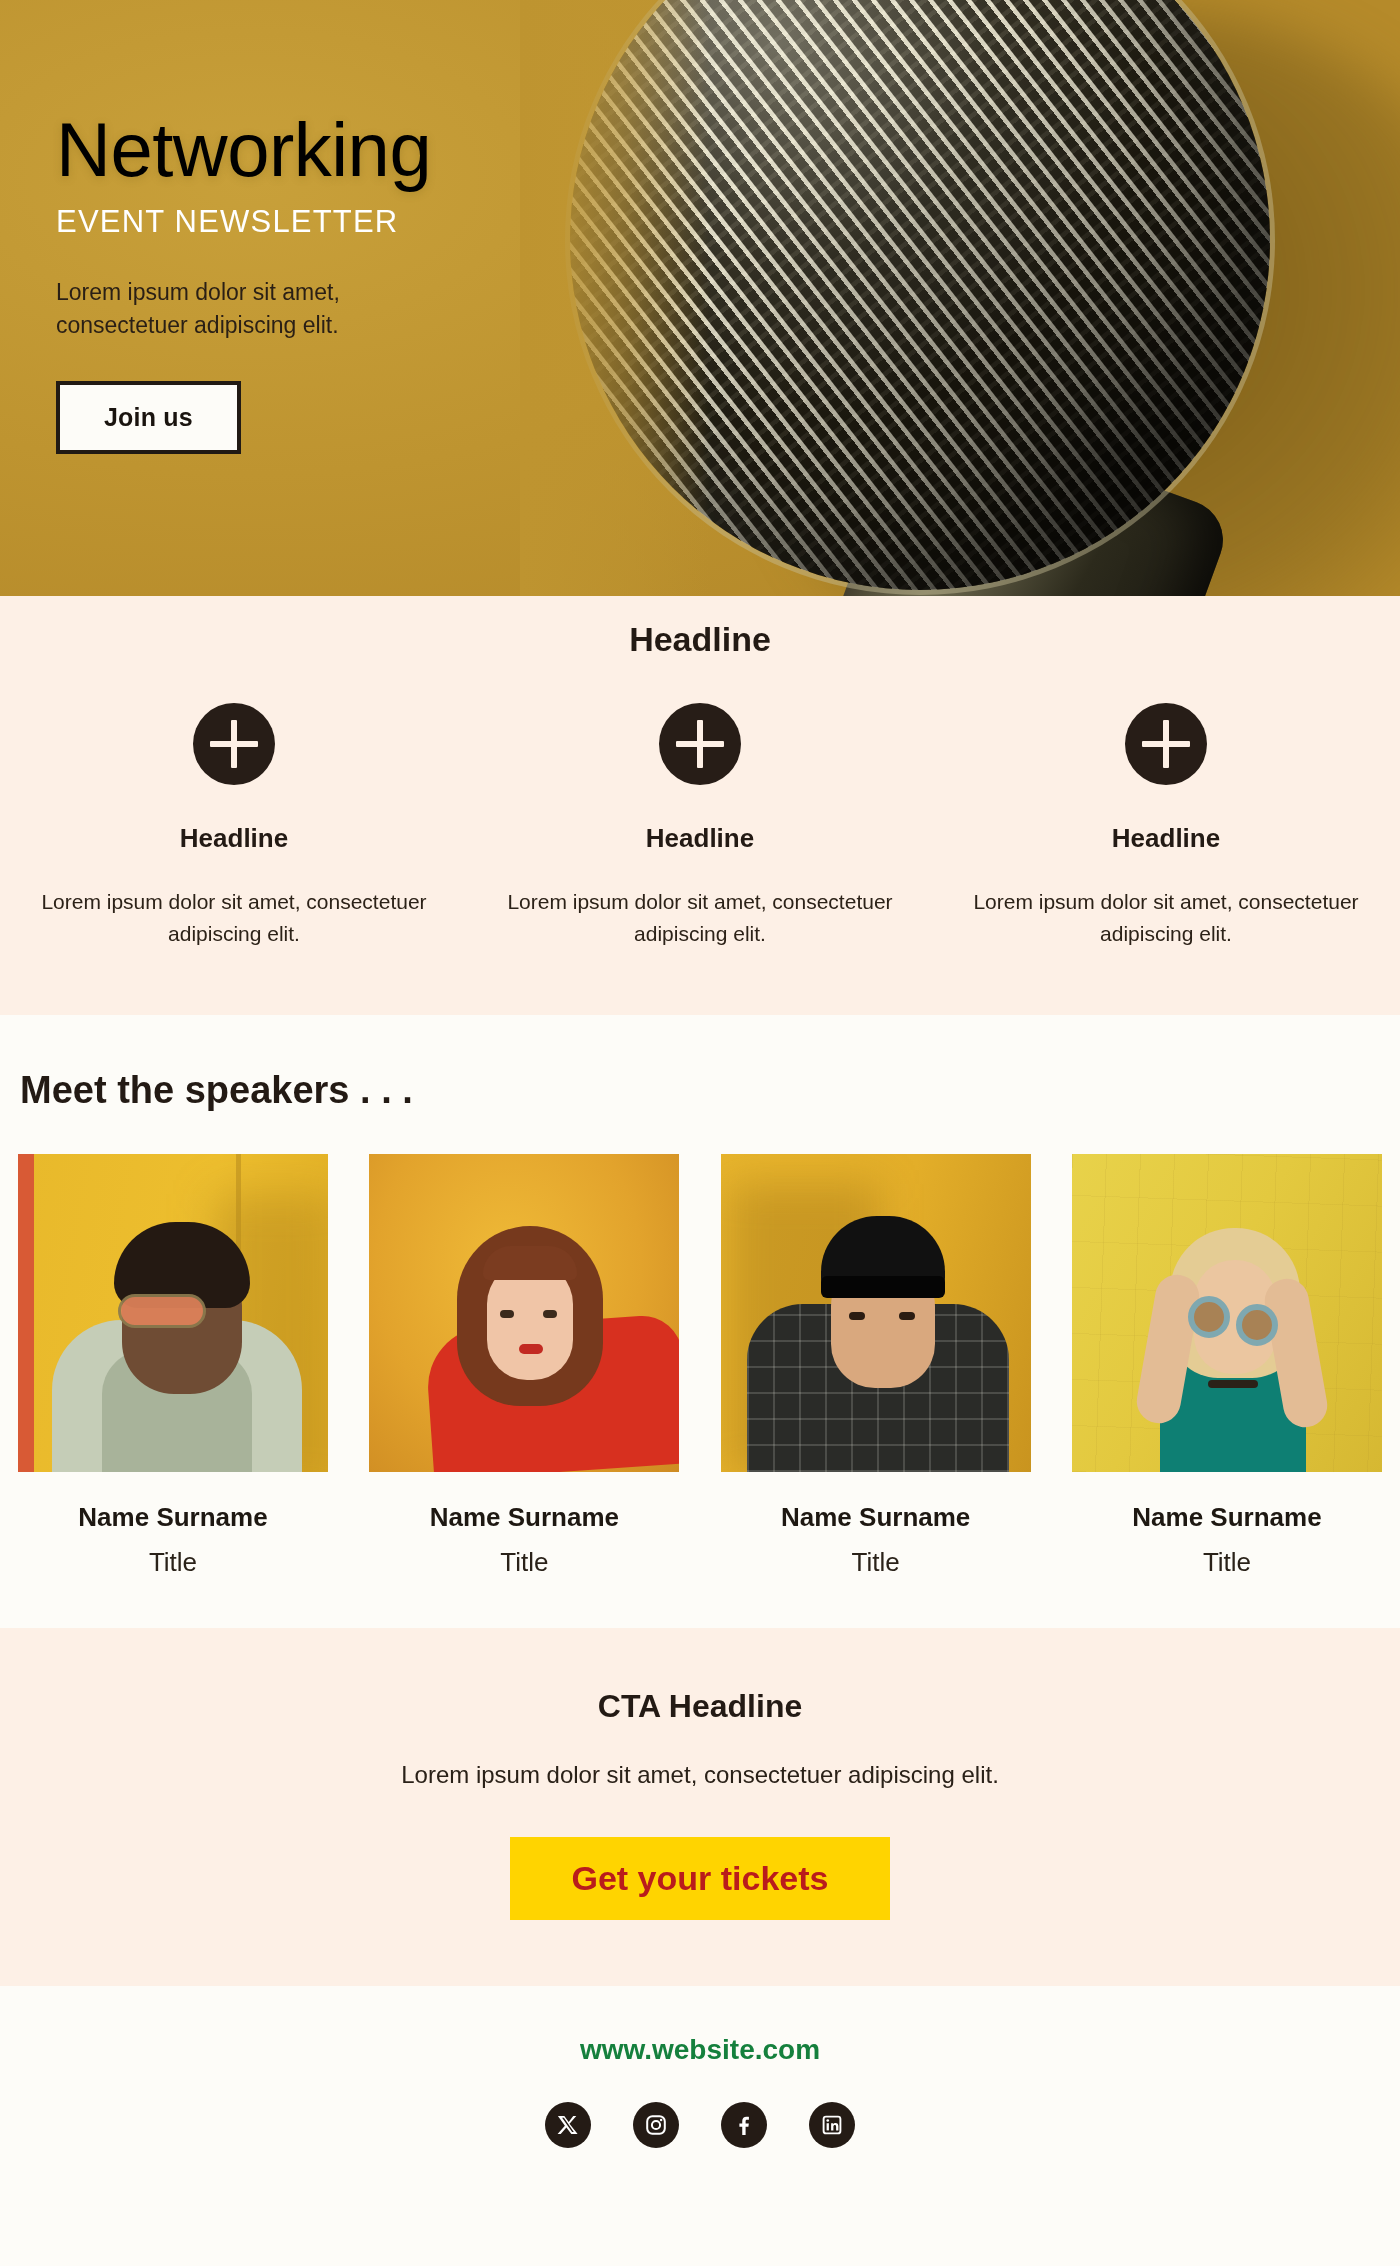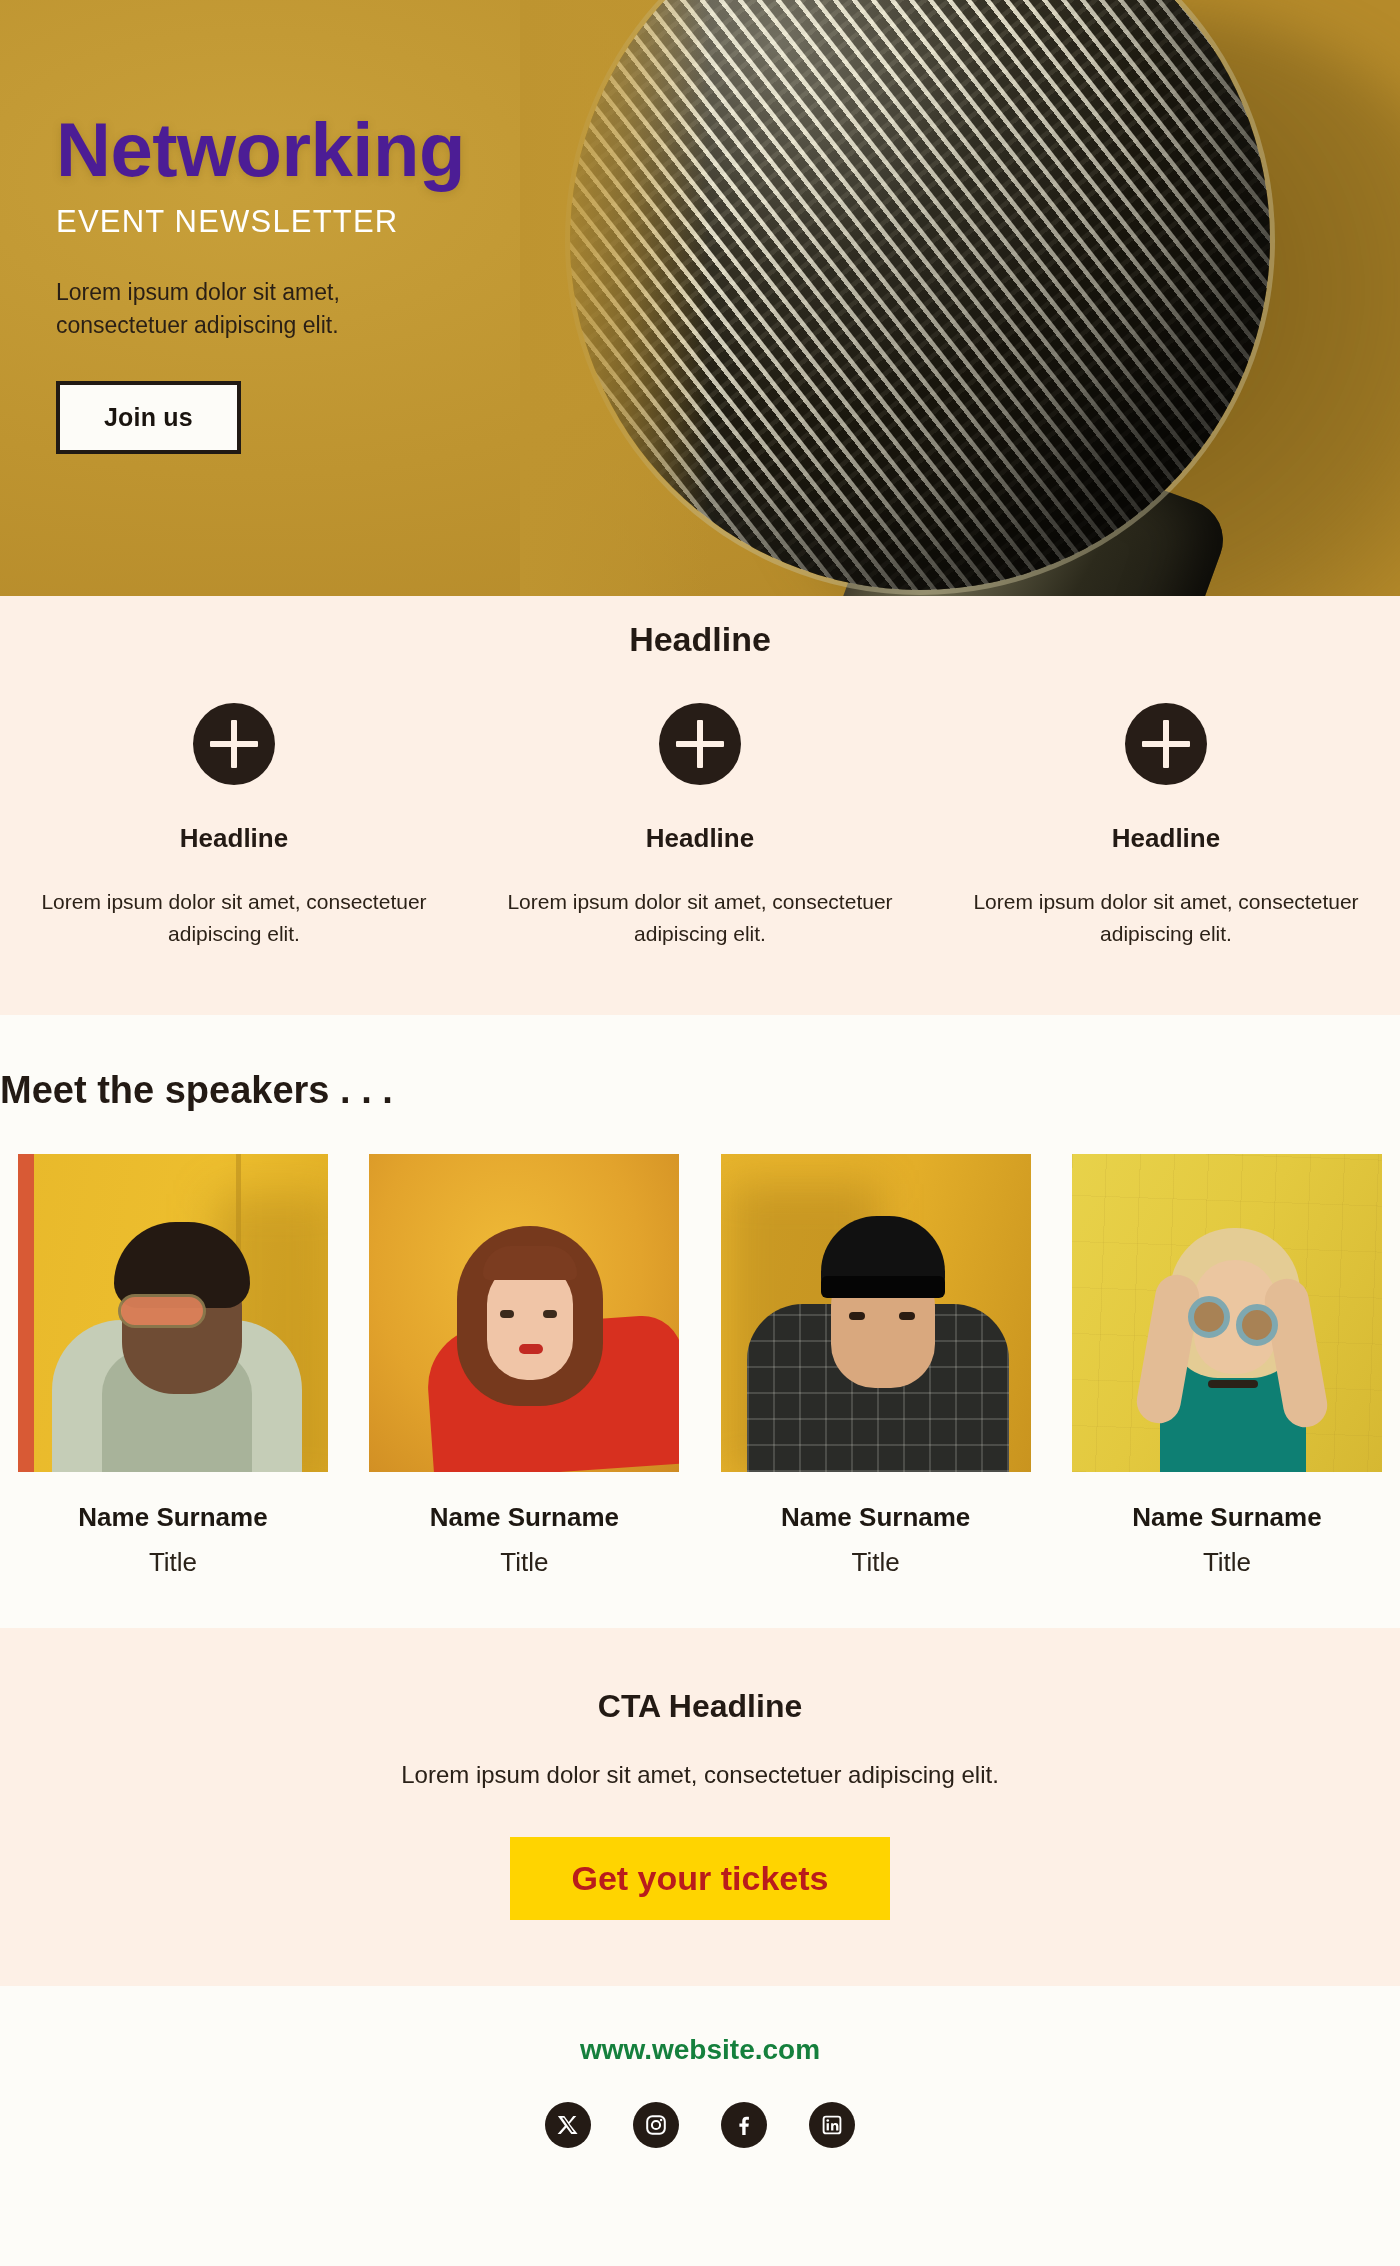--- a/index.html
+++ b/index.html
@@ -102,23 +102,23 @@
 
   .hero-content {
     position: absolute;
     left: 56px;
     top: 112px;
     width: 560px;
     z-index: 5;
   }
   .hero-title {
     font-size: 76px;
-    font-weight: 700;
+    font-weight: 400;
     line-height: 1.0;
-    color: #4c1d95;
+    color: #000000;
     letter-spacing: -0.5px;
     text-shadow: 0 2px 8px rgba(120,92,20,.28);
   }
   .hero-subtitle {
     margin-top: 16px;
     font-size: 31px;
     font-weight: 300;
     letter-spacing: 1.2px;
     color: #FFFFFF;
   }
@@ -200,20 +200,21 @@
 
   
   .speakers {
     background: #FDFCF8;
     padding: 54px 0 50px;
   }
   .speakers-heading {
     font-size: 38px;
     font-weight: 700;
     color: #231A14;
+    padding-left: 20px;
     margin-bottom: 42px;
   }
   .speaker-row {
     display: flex;
     justify-content: space-between;
     padding: 0 18px;
   }
   .speaker-card { width: 310px; }
   .speaker-photo {
     width: 310px;

